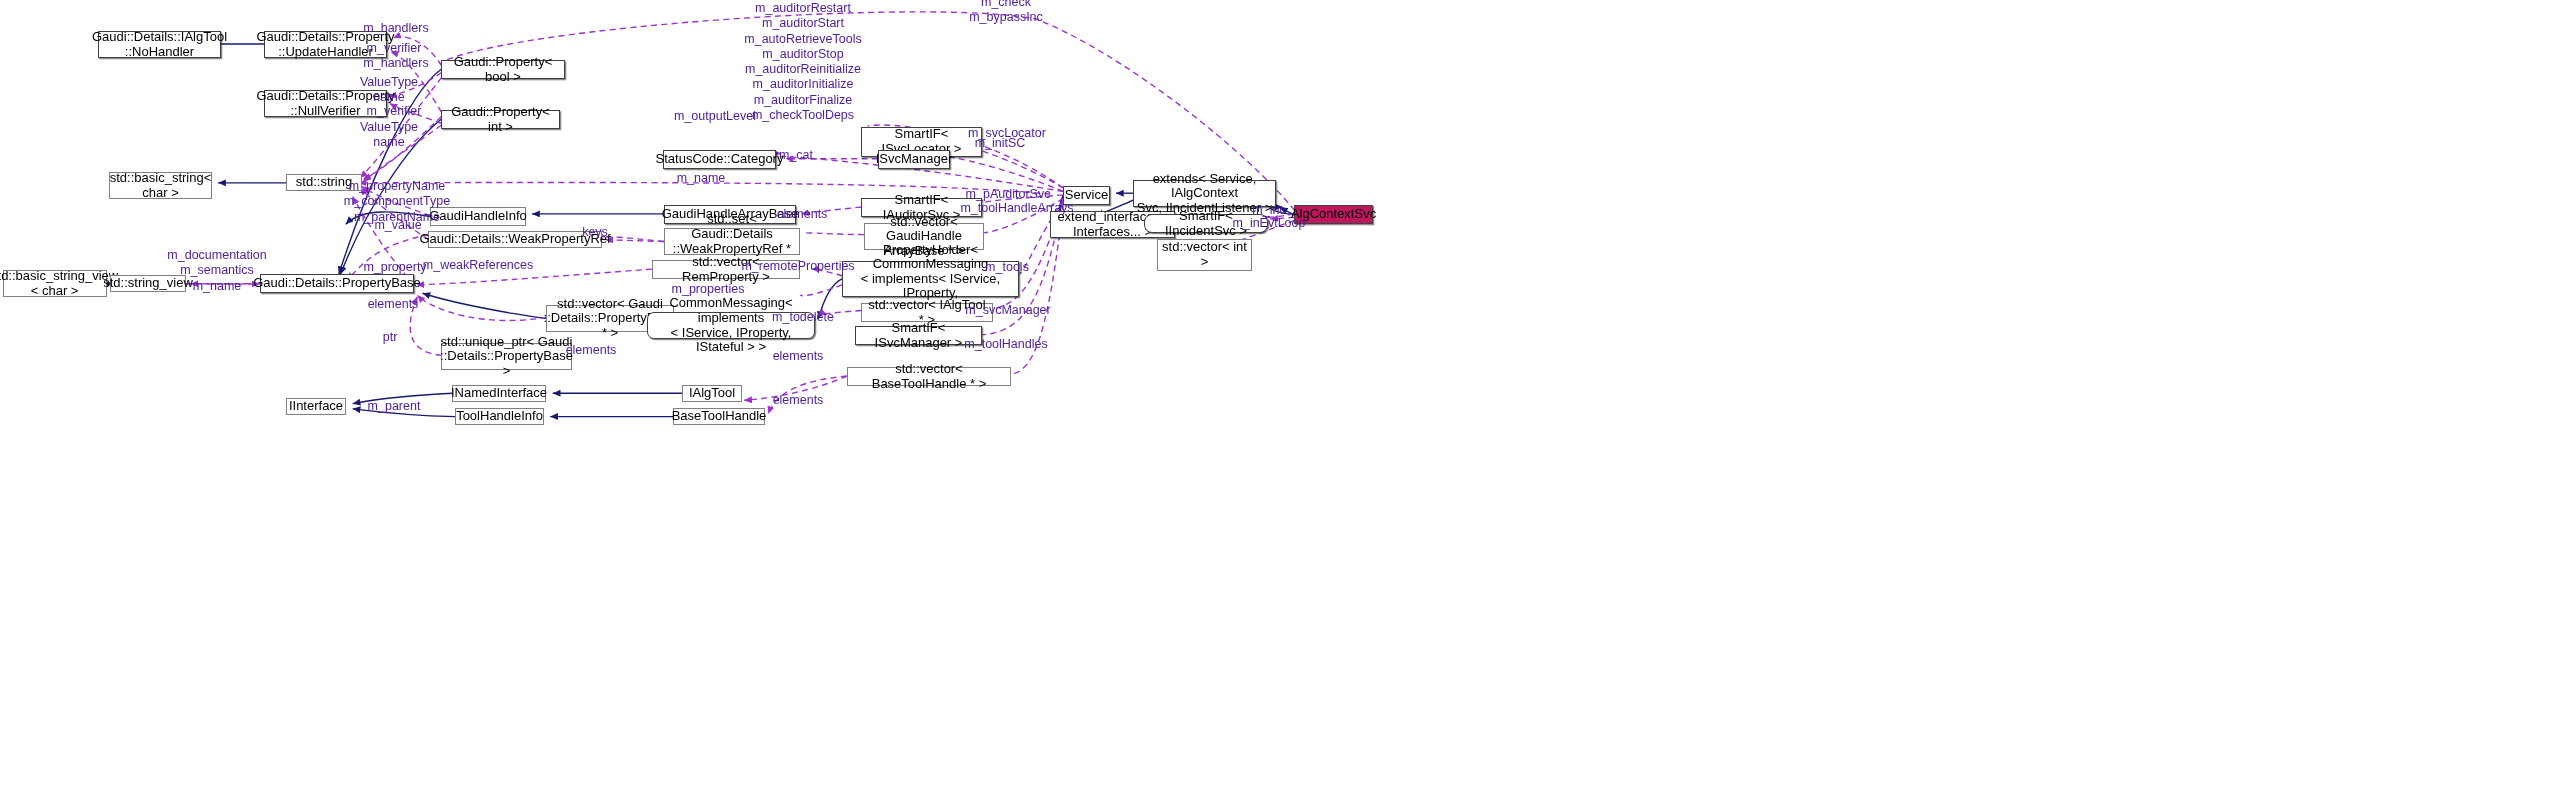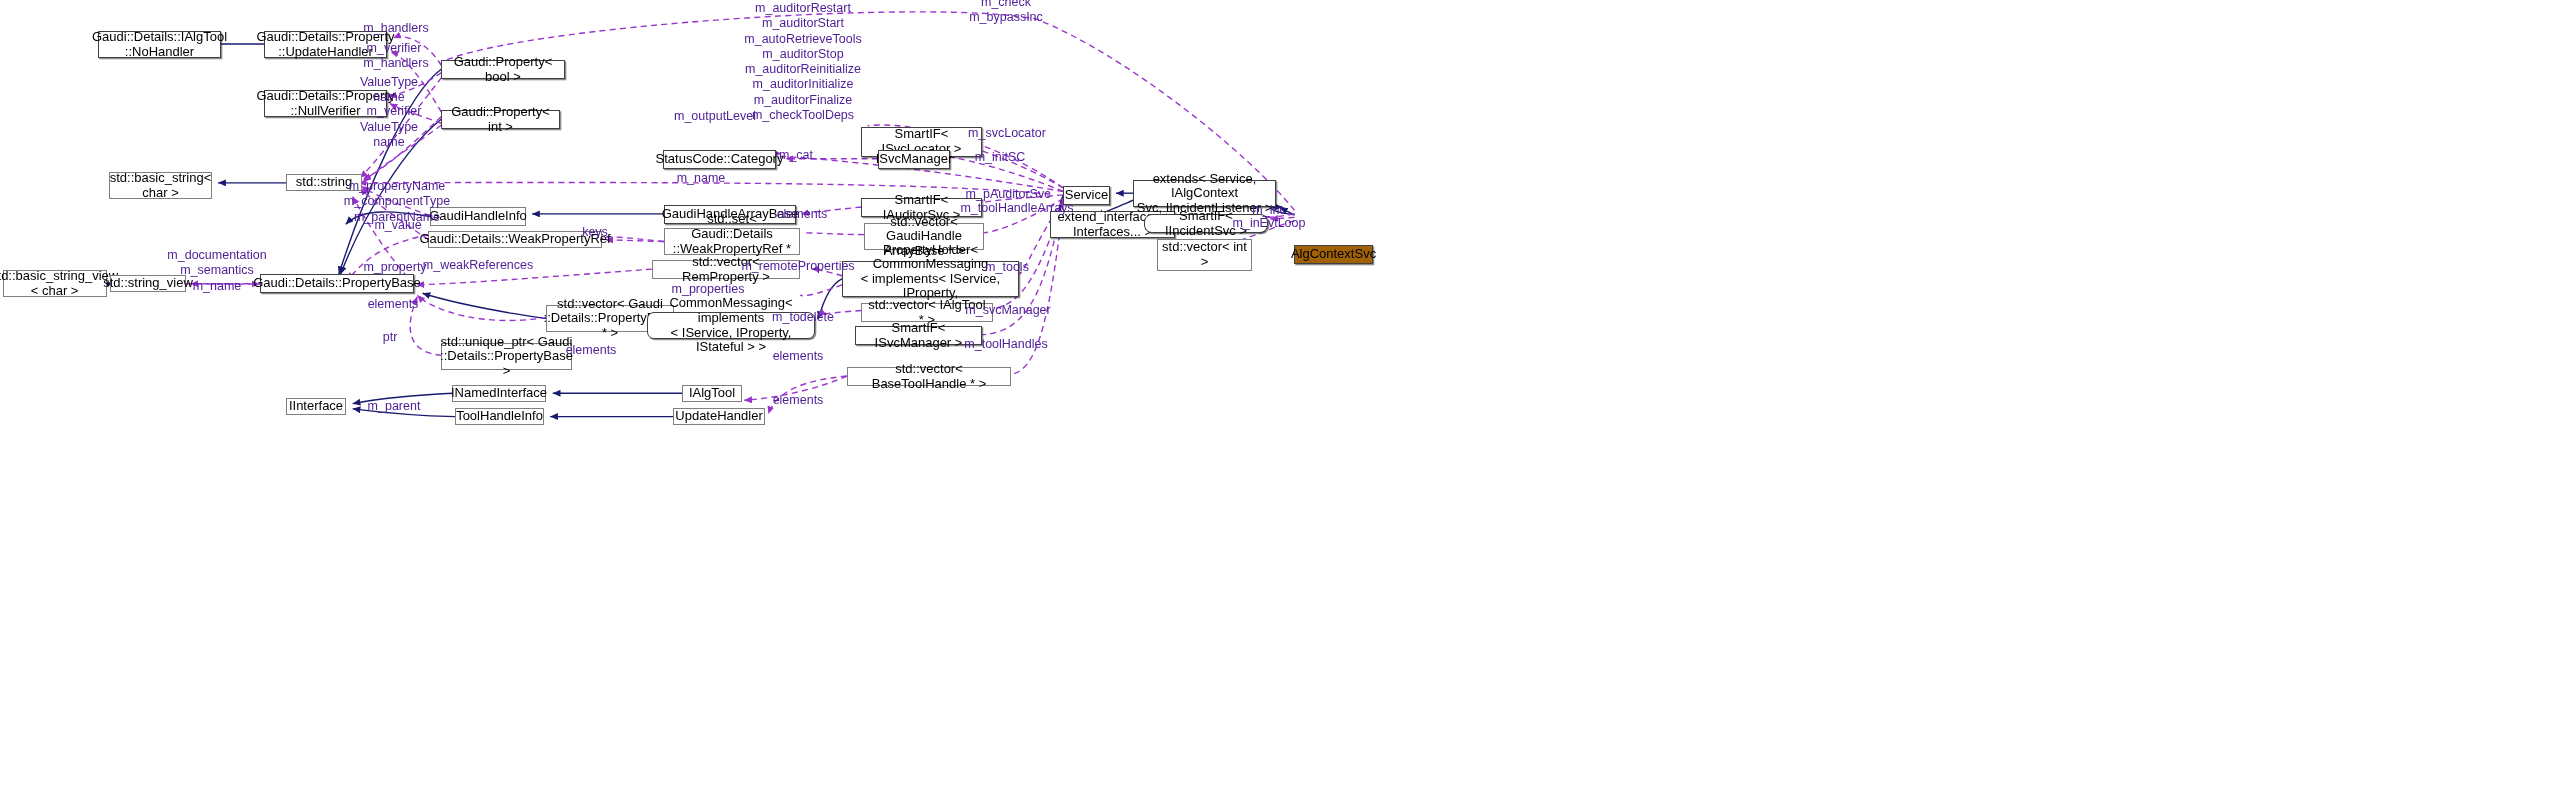--- a/index.html
+++ b/index.html
@@ -36,24 +36,23 @@
     line-height: 1.12;
     color: #000000;
     white-space: pre-line;
     padding: 0.9px 2.6px;
   }
   .node.strong {
     border: 0.9px solid #404040;
     box-shadow: 1.3px 1.3px 0 rgba(0,0,0,0.45);
   }
   .node.focus {
-    background: #a16207;
+    background: #be185d;
     border: 0.9px solid #404040;
     box-shadow: 1.3px 1.3px 0 rgba(0,0,0,0.45);
-    margin-top: 40px;
   }
   .edge-label {
     position: absolute;
     font-size: 12.5px;
     line-height: 1.22;
     color: #4c1d95;
     text-align: center;
     white-space: pre-line;
     transform: translate(-50%, -50%);
     background: transparent;
@@ -171,21 +170,21 @@
       <div class="node" style="left: 286px; top: 398px; width: 60px; height: 17.3px;">IInterface</div>
       <div class="node" style="left: 455px; top: 408px; width: 89px; height: 17.3px;">ToolHandleInfo</div>
       <div class="node strong" style="left: 664px; top: 205px; width: 132px; height: 19px;">GaudiHandleArrayBase</div>
       <div class="node strong" style="left: 663px; top: 150px; width: 113px; height: 19px;">StatusCode::Category</div>
       <div class="node" style="left: 664px; top: 228px; width: 136px; height: 27px;">std::set&lt; Gaudi::Details
 ::WeakPropertyRef * &gt;</div>
       <div class="node" style="left: 652px; top: 260px; width: 148px; height: 19px;">std::vector&lt; RemProperty &gt;</div>
       <div class="node strong" style="left: 647px; top: 312px; width: 168px; height: 27px; border-radius: 7px;">CommonMessaging&lt; implements
 &lt; IService, IProperty, IStateful &gt; &gt;</div>
       <div class="node" style="left: 682px; top: 385px; width: 60px; height: 17.3px;">IAlgTool</div>
-      <div class="node" style="left: 673px; top: 408px; width: 92px; height: 17.3px;">UpdateHandler</div>
+      <div class="node" style="left: 673px; top: 408px; width: 92px; height: 17.3px;">BaseToolHandle</div>
       <div class="node strong" style="left: 861px; top: 127px; width: 121px; height: 30px;">SmartIF&lt; ISvcLocator &gt;</div>
       <div class="node strong" style="left: 878px; top: 150px; width: 72px; height: 19px;">ISvcManager</div>
       <div class="node strong" style="left: 861px; top: 198px; width: 121px; height: 19px;">SmartIF&lt; IAuditorSvc &gt;</div>
       <div class="node" style="left: 864px; top: 223px; width: 120px; height: 27px;">std::vector&lt; GaudiHandle
 ArrayBase * &gt;</div>
       <div class="node strong" style="left: 842px; top: 261px; width: 177px; height: 36px;">PropertyHolder&lt; CommonMessaging
 &lt; implements&lt; IService, IProperty,
 IStateful &gt; &gt; &gt;</div>
       <div class="node" style="left: 861px; top: 303px; width: 132px; height: 19px;">std::vector&lt; IAlgTool * &gt;</div>
       <div class="node strong" style="left: 855px; top: 326px; width: 127px; height: 19px;">SmartIF&lt; ISvcManager &gt;</div>
@@ -213,21 +212,21 @@
 m_checkToolDeps</div>
       <div class="edge-label" style="left: 394px; top: 49px;">m_verifier</div>
       <div class="edge-label" style="left: 396px; top: 64px;">m_handlers</div>
       <div class="edge-label" style="left: 389px; top: 90px;">ValueType
 name</div>
       <div class="edge-label" style="left: 394px; top: 112px;">m_verifier</div>
       <div class="edge-label" style="left: 389px; top: 135px;">ValueType
 name</div>
       <div class="edge-label" style="left: 715px; top: 117px;">m_outputLevel</div>
       <div class="edge-label" style="left: 1007px; top: 134px;">m_svcLocator</div>
-      <div class="edge-label" style="left: 1000px; top: 158px;">m_initSC</div>
+      <div class="edge-label" style="left: 1000px; top: 144px;">m_initSC</div>
       <div class="edge-label" style="left: 796px; top: 156px;">m_cat</div>
       <div class="edge-label" style="left: 701px; top: 179px;">m_name</div>
       <div class="edge-label" style="left: 1269px; top: 211px;">m_inc</div>
       <div class="edge-label" style="left: 1008px; top: 195px;">m_pAuditorSvc</div>
       <div class="edge-label" style="left: 1017px; top: 209px;">m_toolHandleArrays</div>
       <div class="edge-label" style="left: 802px; top: 215px;">elements</div>
       <div class="edge-label" style="left: 1269px; top: 224px;">m_inEvtLoop</div>
       <div class="edge-label" style="left: 397px; top: 202px;">m_propertyName
 m_componentType
 m_parentName</div>

